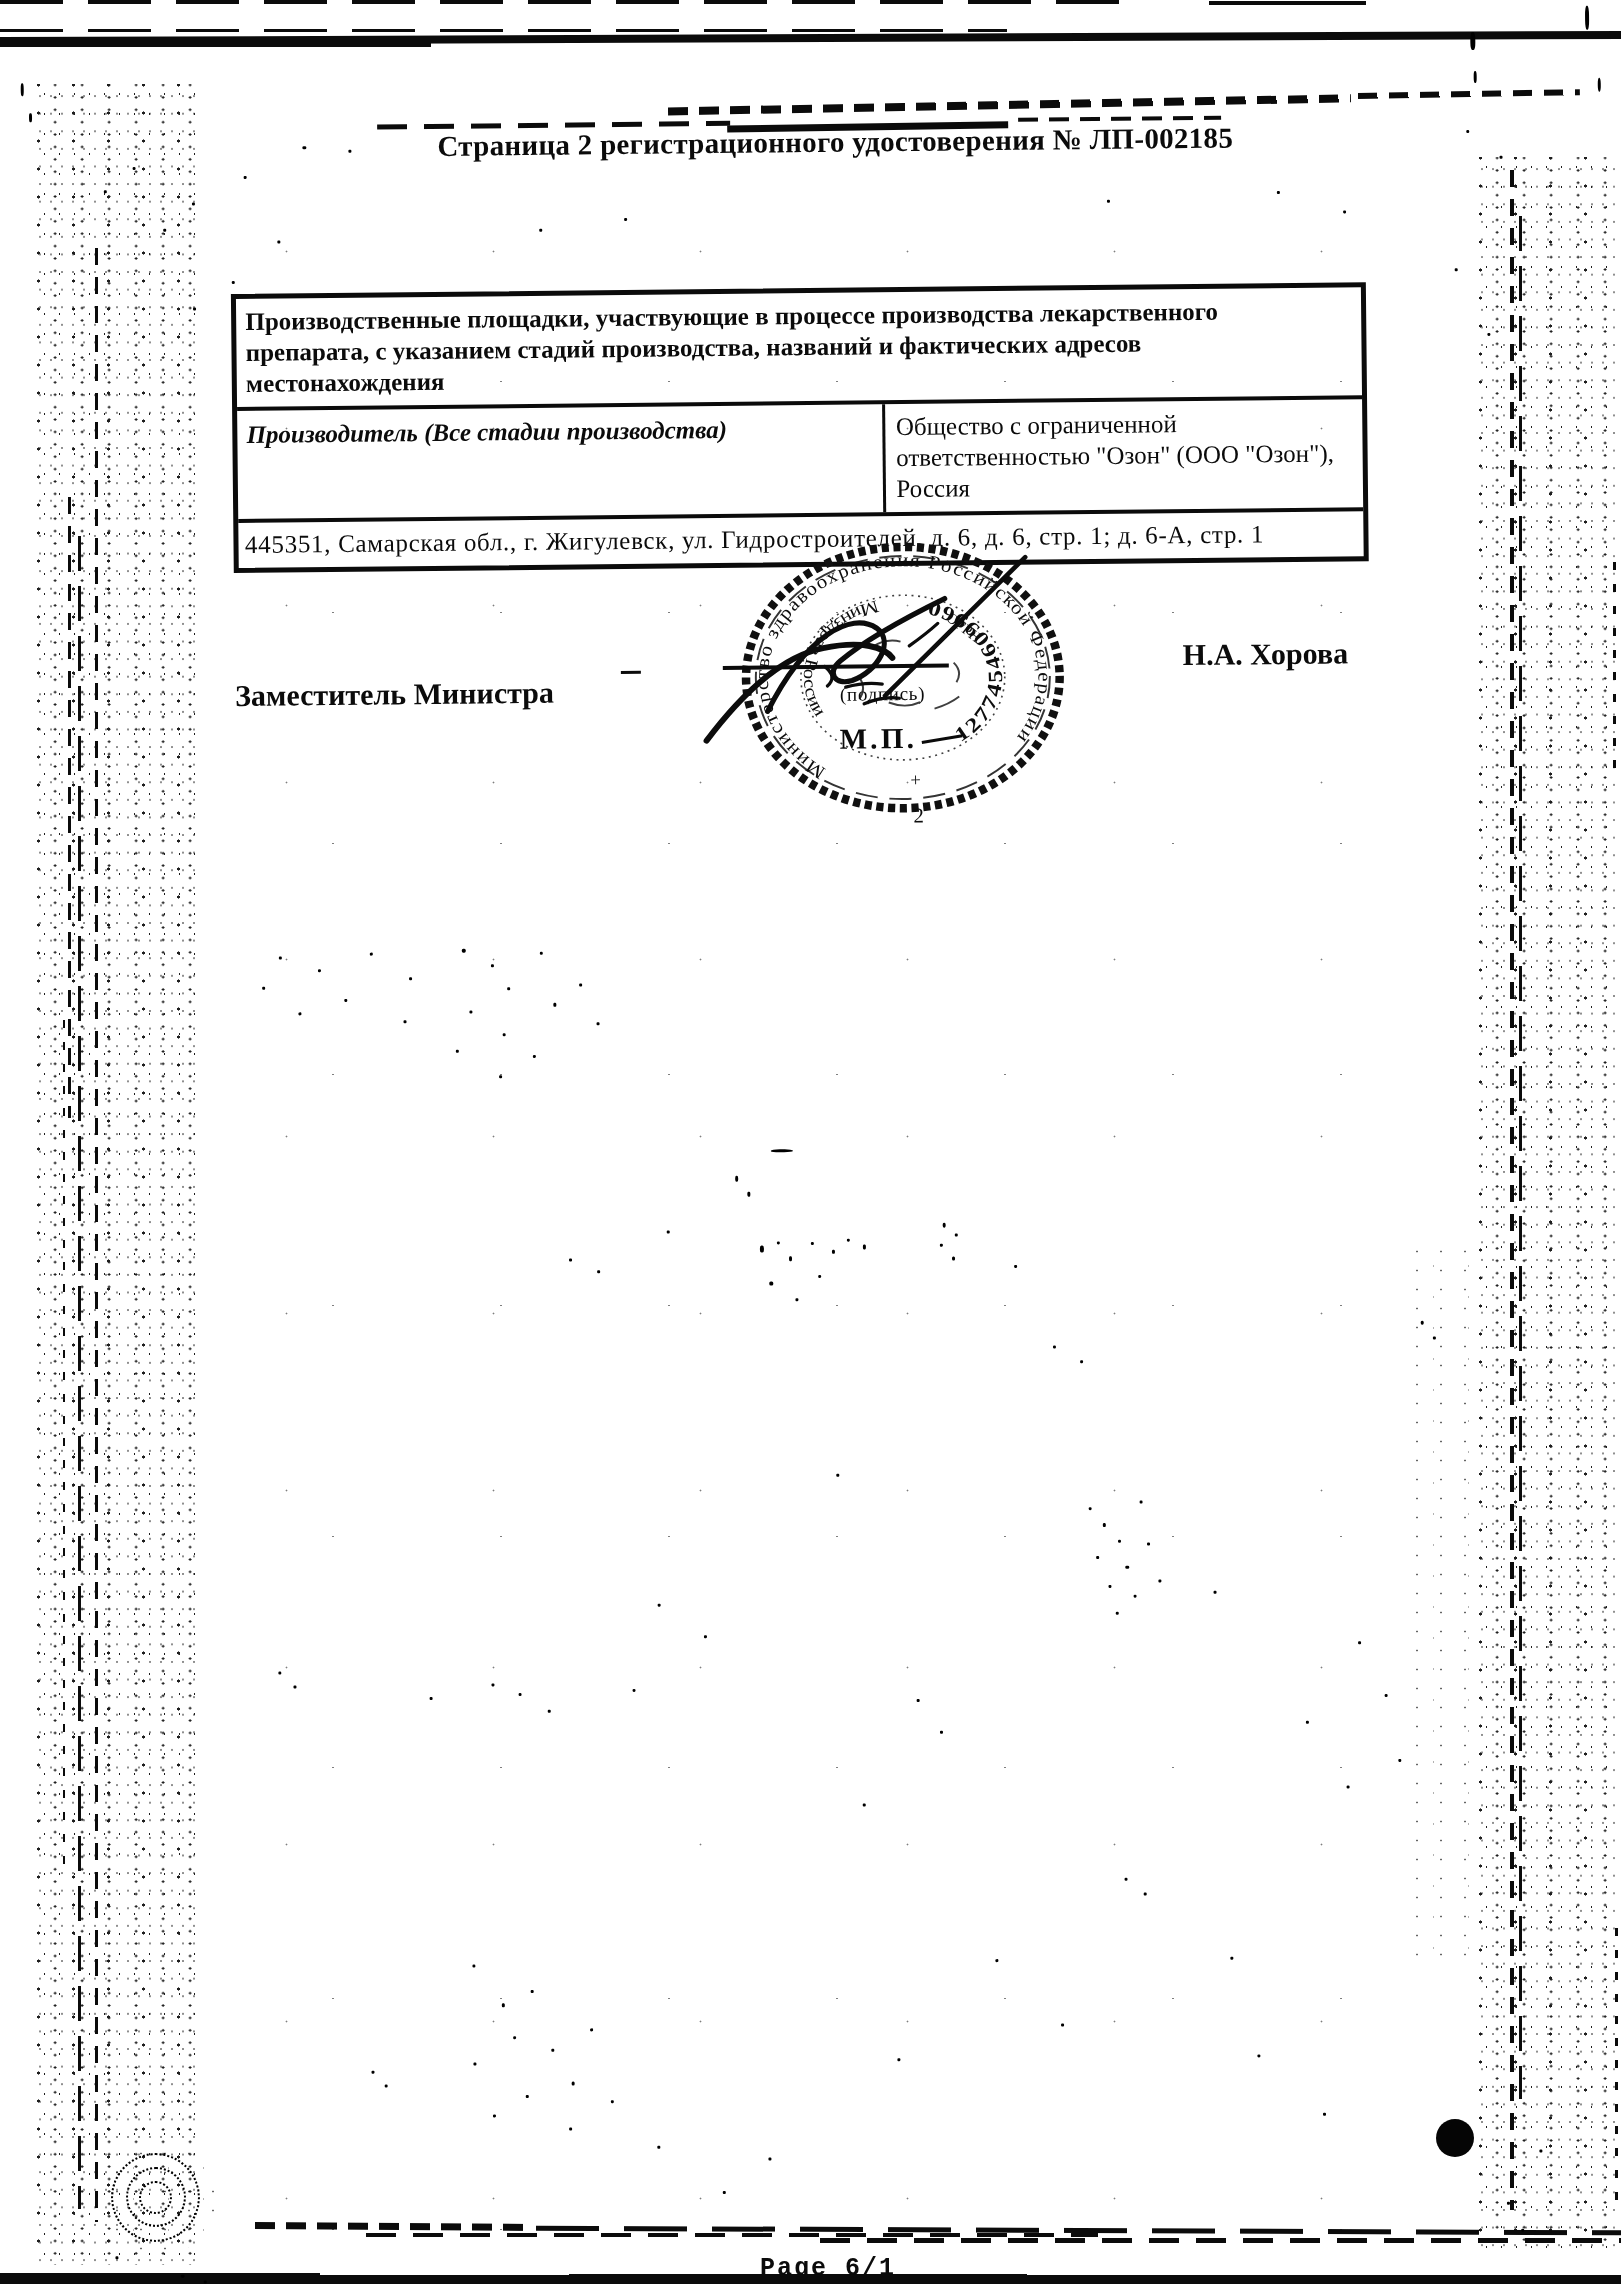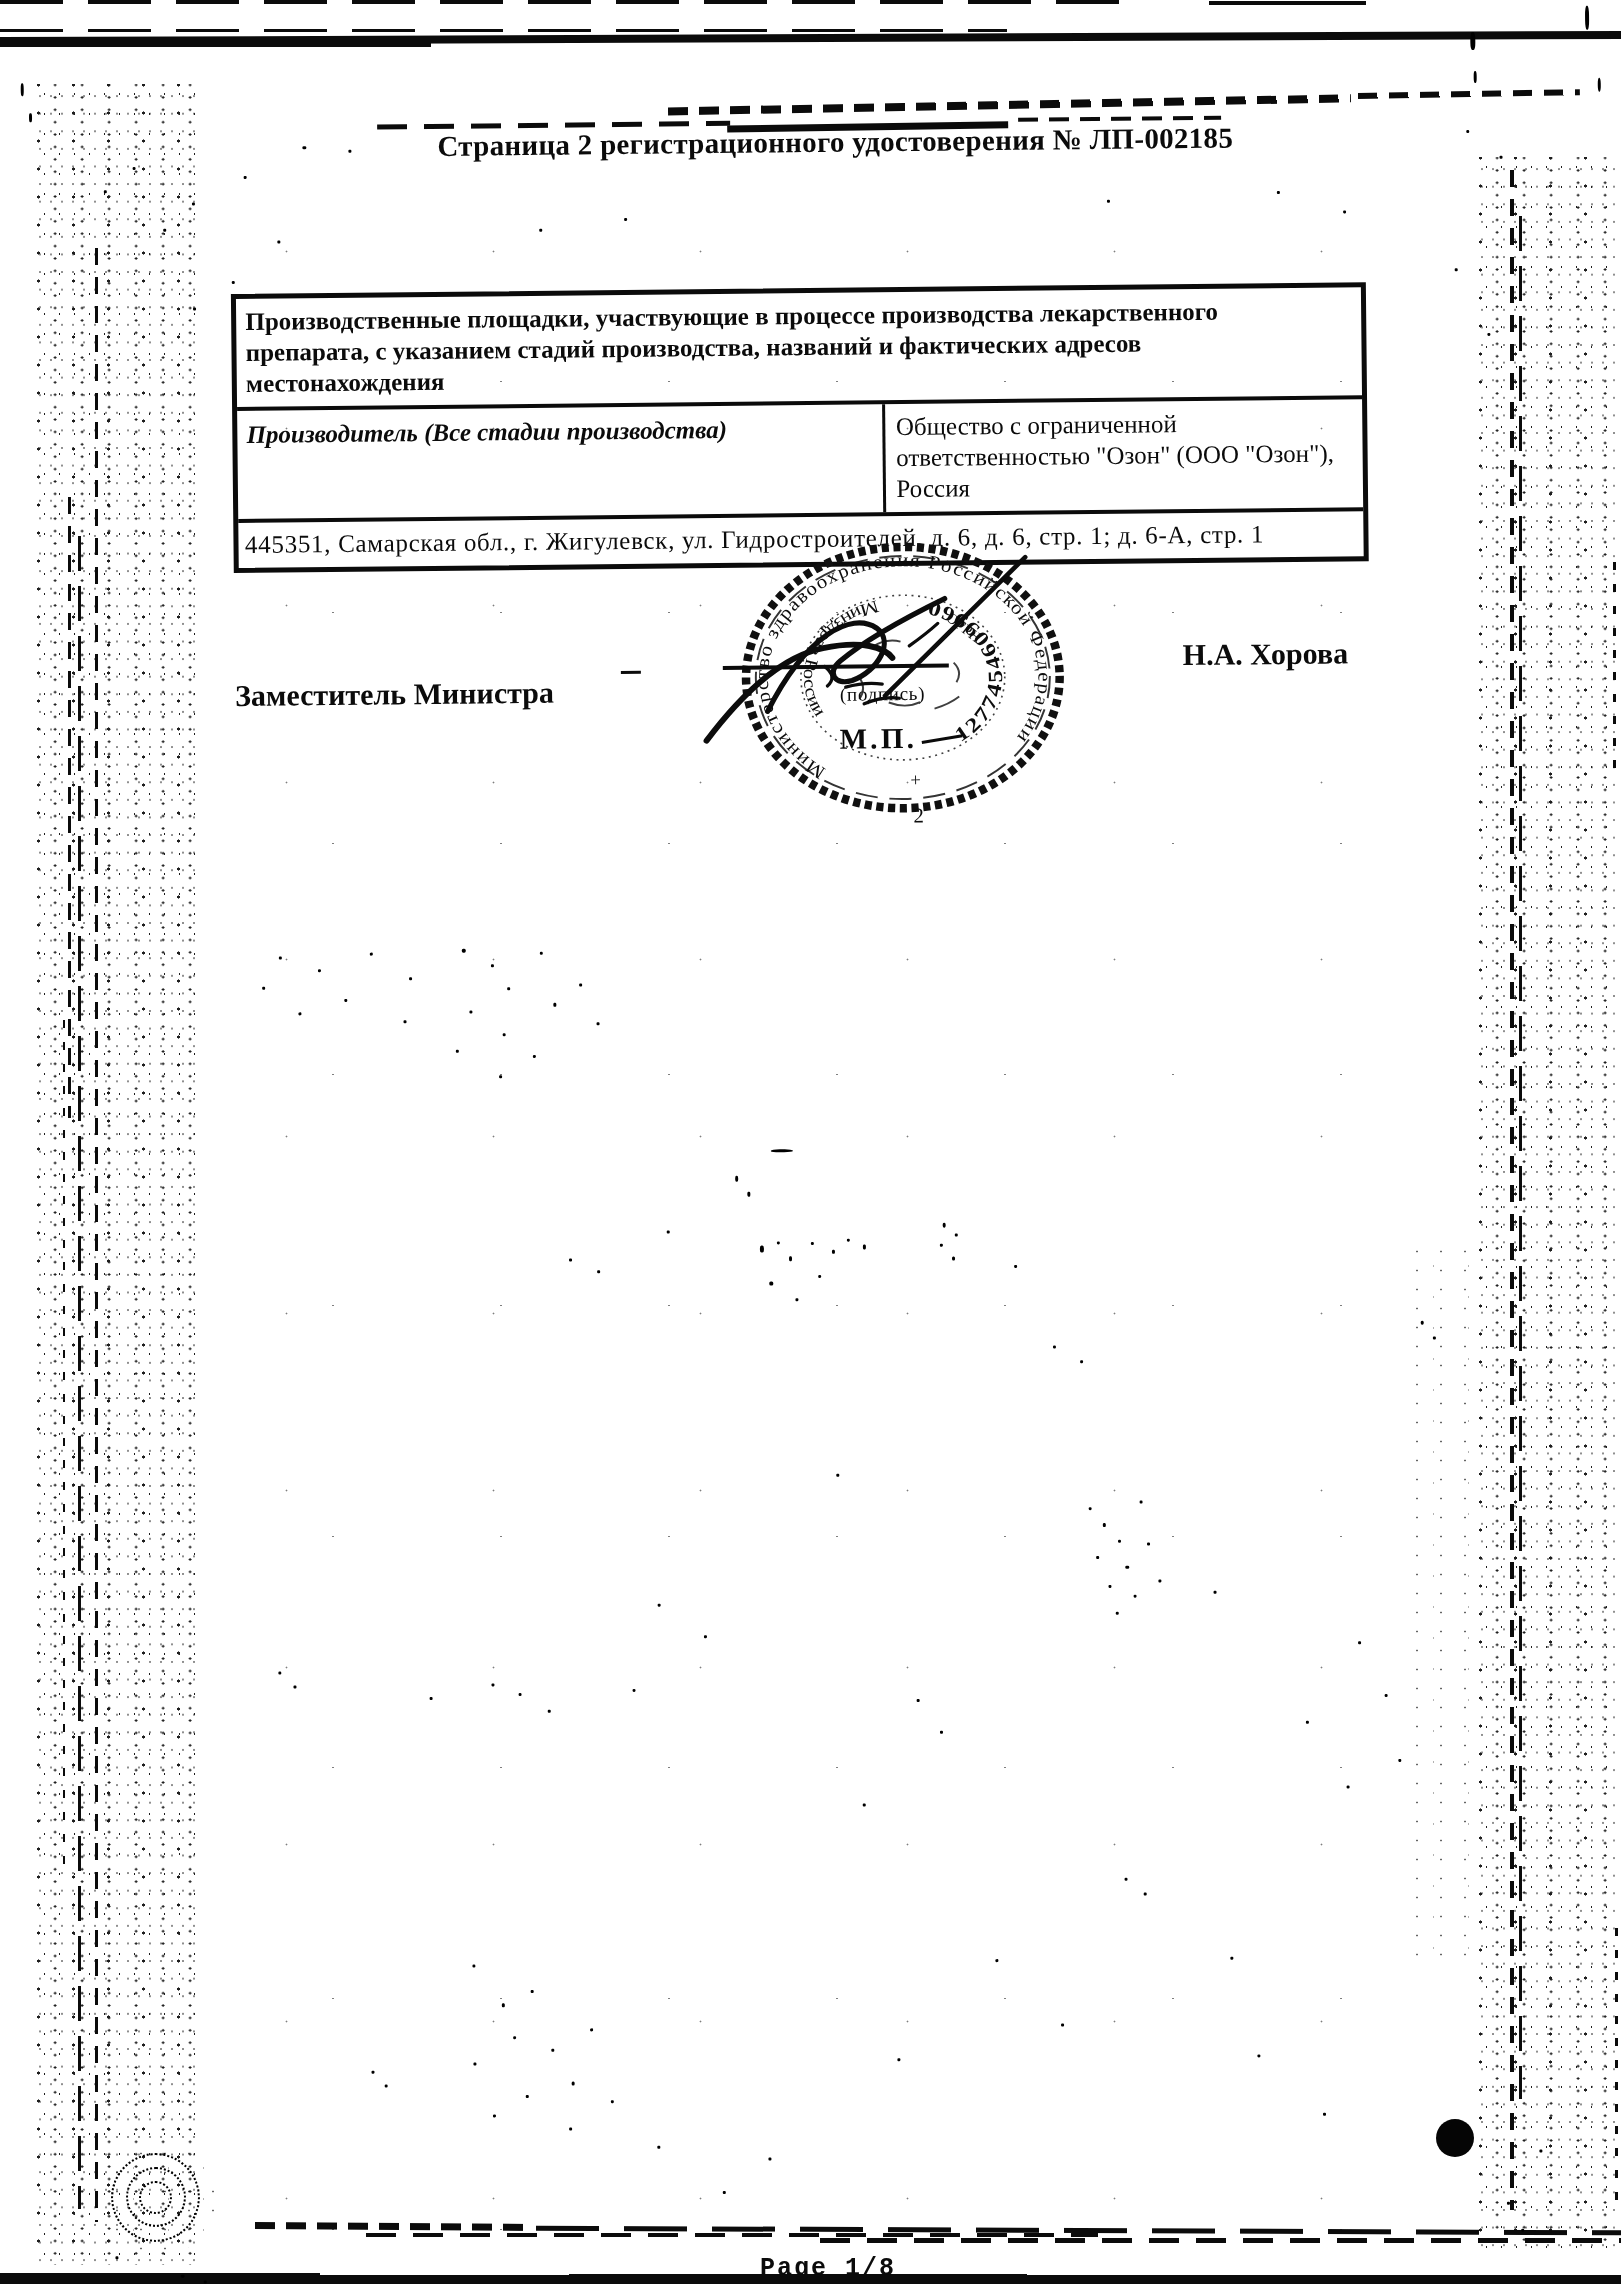--- a/index.html
+++ b/index.html
@@ -111,21 +111,21 @@
 
   <div class="abs page-dirt" style="left:183px;top:163px;width:1255px;height:2092px"></div>
 
   <div class="abs hbroken3" style="left:255px;top:2223px;width:275px;height:6.5px;transform:rotate(0.4deg)"></div>
   <div class="abs hbroken" style="left:366px;top:2233px;width:732px;height:3.9px"></div>
   <div class="abs hbroken2" style="left:536px;top:2228px;width:1085px;height:5.2px;transform:rotate(0.25deg)"></div>
   <div class="abs hbroken" style="left:820px;top:2238px;width:801px;height:4.6px"></div>
   <div class="abs ink" style="left:0;top:2275px;width:1621px;height:9.2px"></div>
   <div class="abs ink" style="left:0;top:2273px;width:320px;height:11px"></div>
   <div class="abs ink" style="left:569px;top:2274px;width:458px;height:10.5px"></div>
-  <div class="pg-footer">Page 1/8</div>
+  <div class="pg-footer">Page 6/1</div>
 
   <div>
     <div class="blob-ring" style="left:111px;top:2153px;width:89px;height:89px"></div>
     <div class="blob-ring" style="left:126px;top:2167px;width:60px;height:60px"></div>
     <div class="blob-ring" style="left:139px;top:2181px;width:33px;height:33px"></div>
     <div class="abs speckles-light" style="left:105px;top:2144px;width:111px;height:111px;border-radius:50%"></div>
   </div>
 
   <div class="punch"></div>
 

